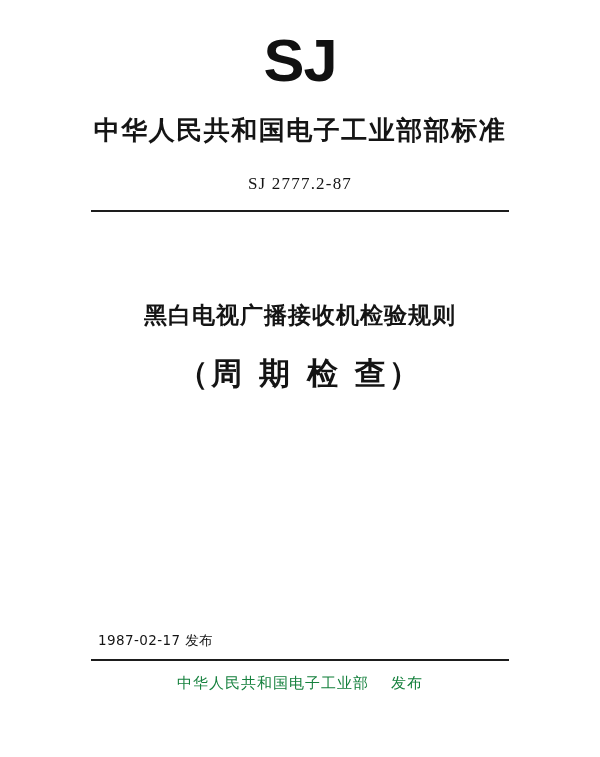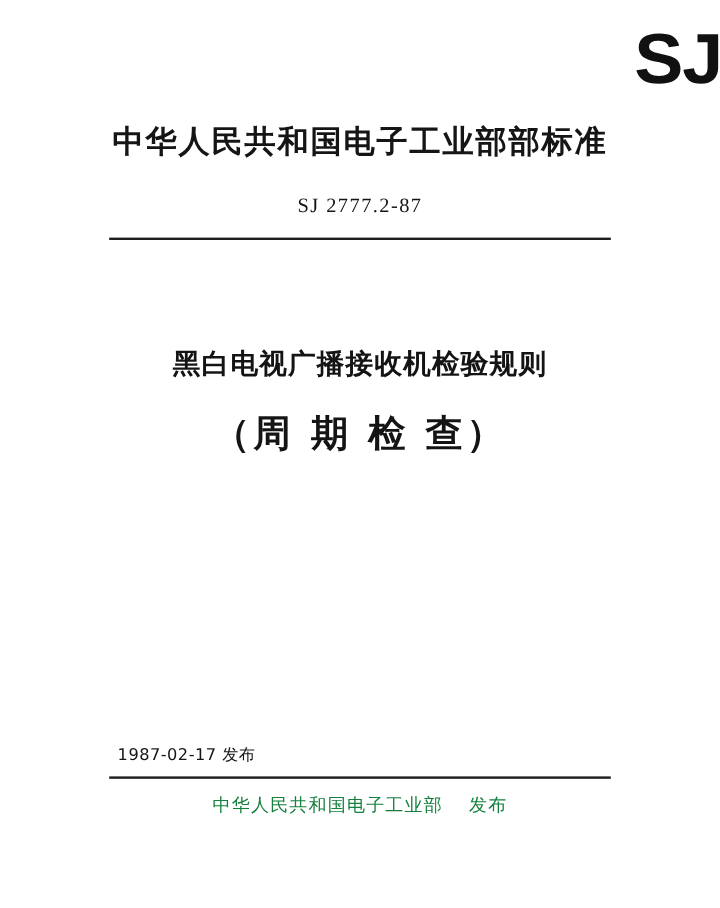--- a/index.html
+++ b/index.html
@@ -18,22 +18,22 @@
     position: relative;
     width: 600px;
     height: 757px;
     box-sizing: border-box;
     padding: 0;
     background: #ffffff;
   }
 
   
   .logo-row {
-    margin-top: 20px;
-    text-align: right;
+    margin-top: 32px;
+    text-align: center;
   }
   .logo {
     display: inline-block;
     font-family: "Liberation Sans", sans-serif;
     font-weight: bold;
     font-size: 59px;
     letter-spacing: -1px;
     line-height: 1;
     color: #111111;
     transform: scaleX(1.04);

